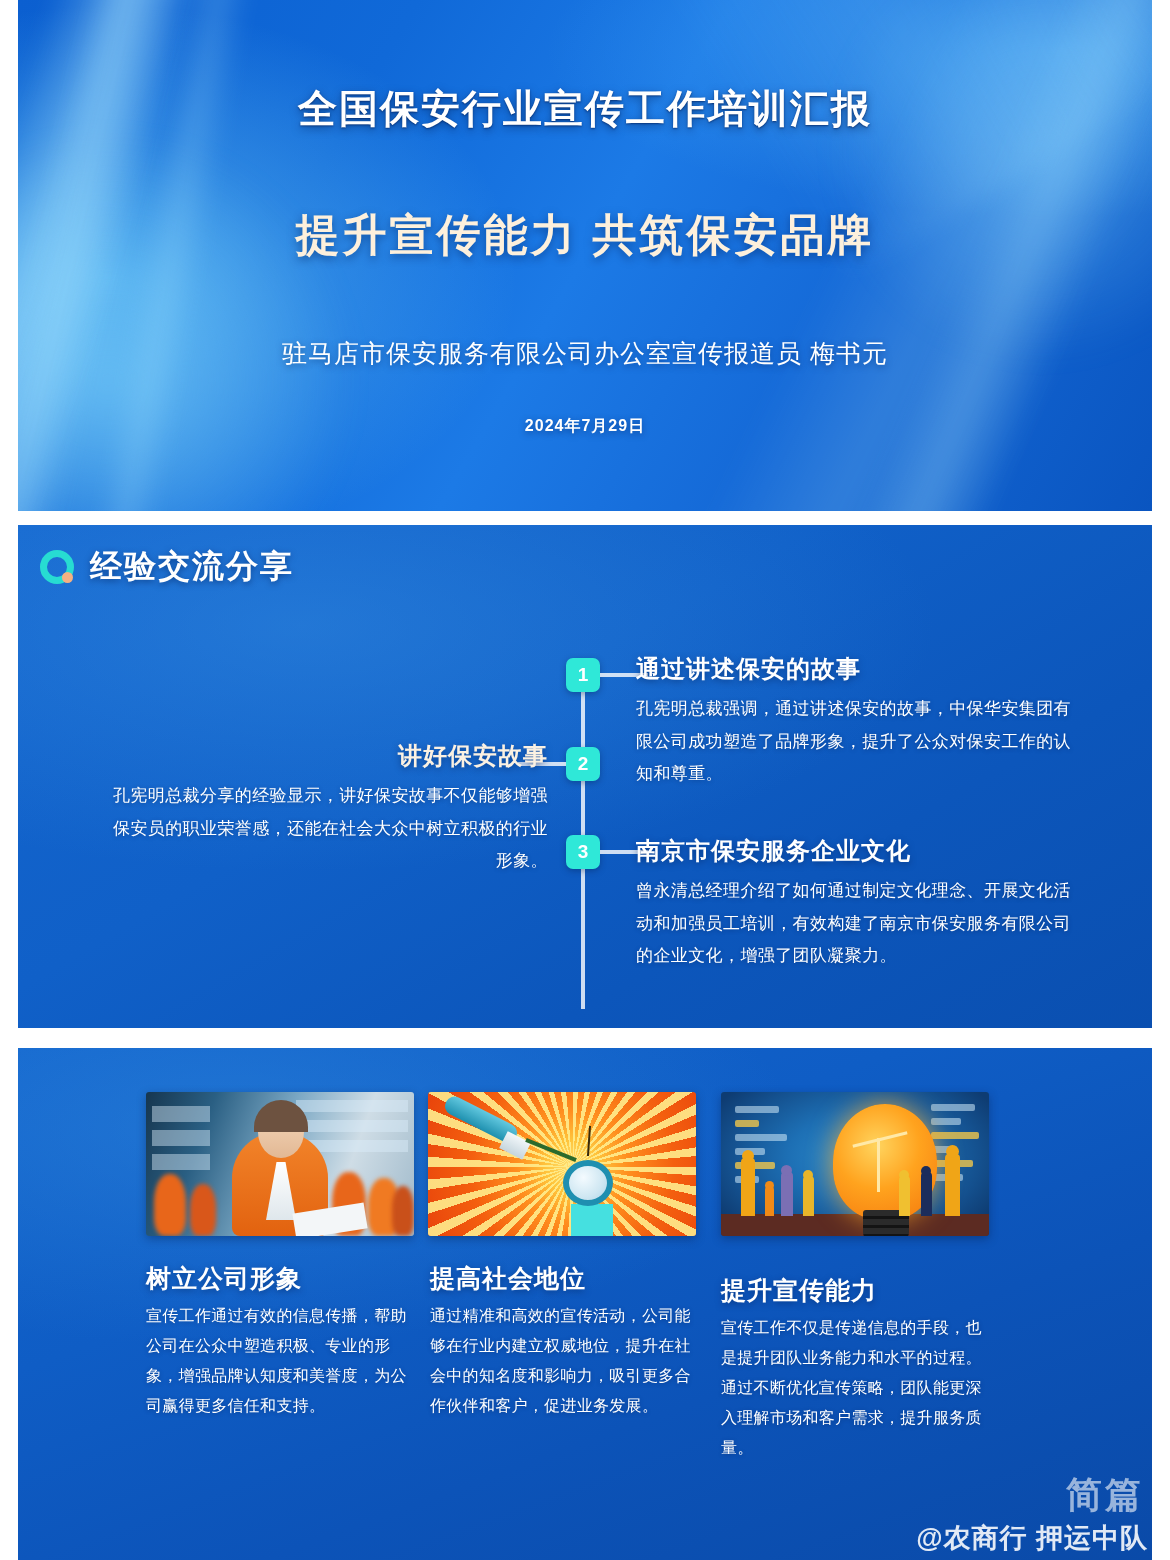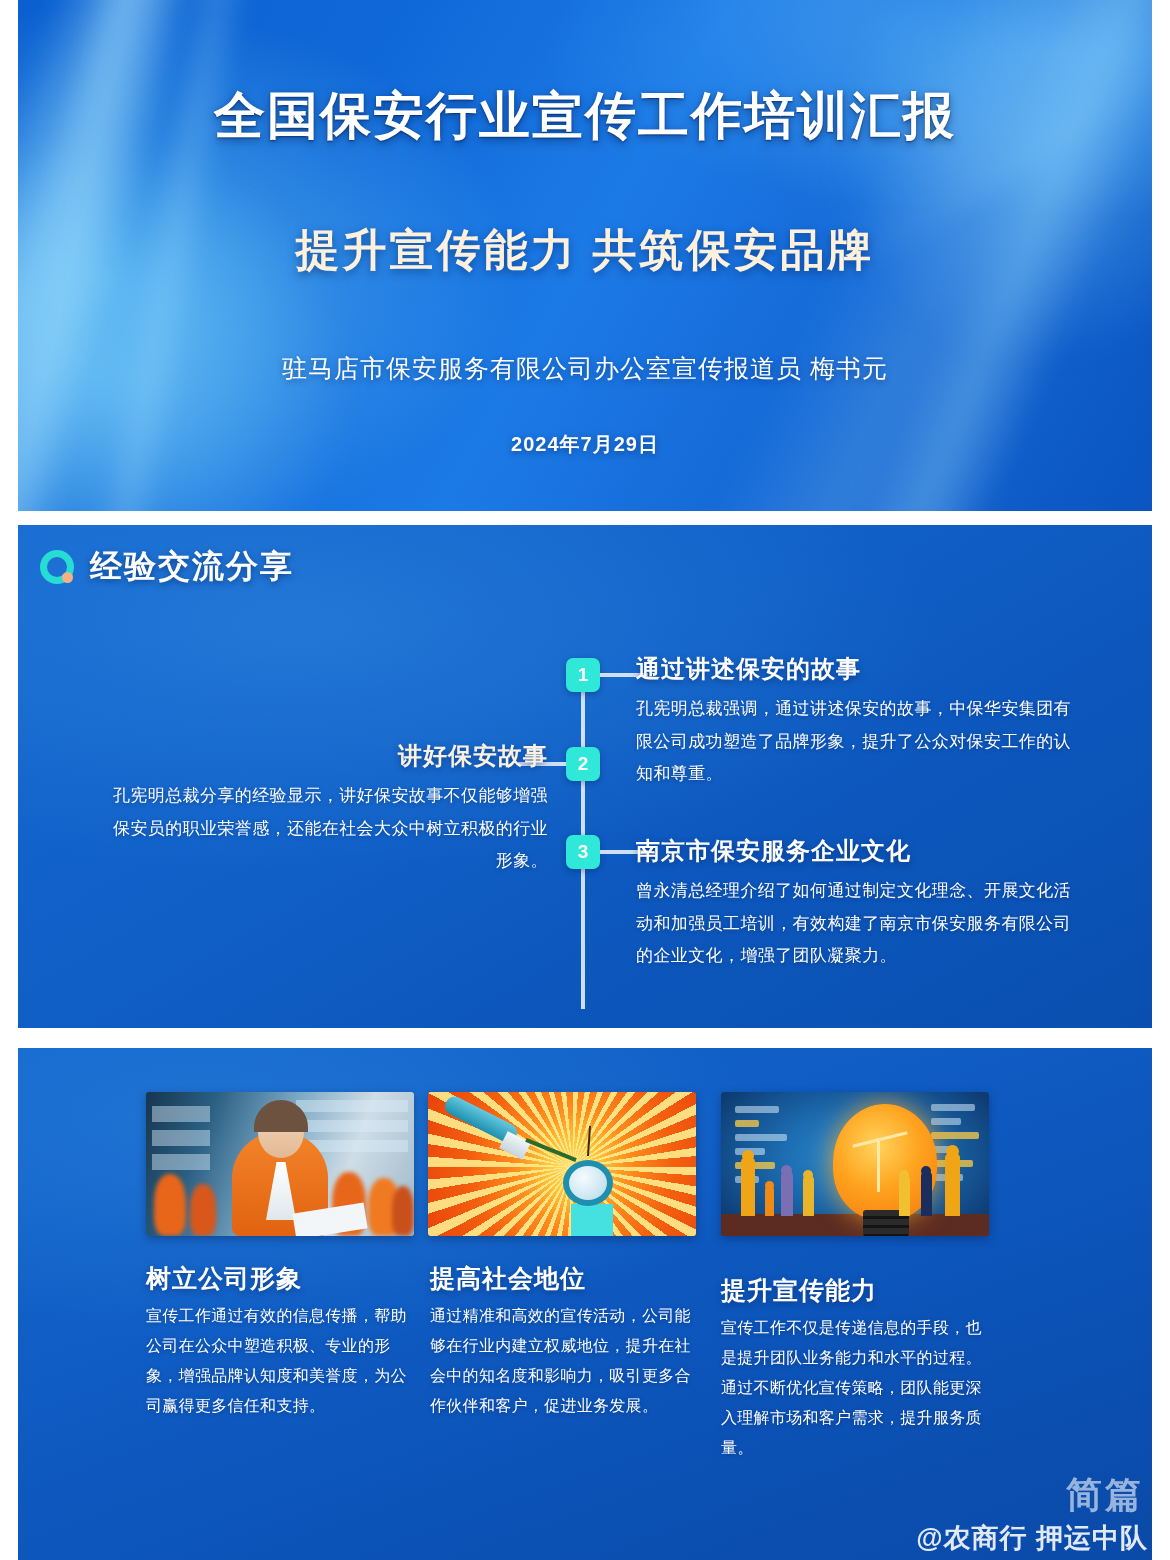--- a/index.html
+++ b/index.html
@@ -39,36 +39,36 @@
     filter: blur(16px);
   }
   .s1-glow2 {
     position:absolute; right:-120px; top:-60px; width:460px; height:420px;
     background: radial-gradient(circle at 50% 50%, rgba(120,205,255,.42), rgba(120,205,255,0) 68%);
     filter: blur(14px);
   }
   .s1-inner { position: relative; z-index: 3; text-align: center; }
   .s1-title {
     margin-top: 82px;
-    font-size: 51px; font-weight: 700; color: #ffffff; letter-spacing: 2px;
+    font-size: 39px; font-weight: 700; color: #ffffff; letter-spacing: 2px;
     text-shadow: 0 3px 9px rgba(0,32,90,.55), 0 1px 2px rgba(0,20,70,.6);
   }
   .s1-subtitle {
     margin-top: 70px;
     font-size: 44px; font-weight: 700; color: #fdf0dc; letter-spacing: 3px;
     text-shadow: 0 3px 8px rgba(0,32,90,.5);
   }
   .s1-author {
     margin-top: 72px;
     font-size: 25px; font-weight: 400; color: #ffffff; letter-spacing: 1px;
     text-shadow: 0 2px 6px rgba(0,32,90,.5);
   }
   .s1-date {
     margin-top: 46px;
-    font-size: 20px; font-weight: 600; color: #ffffff; letter-spacing: 1px;
+    font-size: 16px; font-weight: 600; color: #ffffff; letter-spacing: 1px;
     text-shadow: 0 2px 6px rgba(0,32,90,.5);
   }
 
   
   .slide2 {
     position: absolute;
     left: 18px; top: 525px; width: 1134px; height: 503px;
     overflow: hidden;
     background:
       radial-gradient(ellipse 80% 70% at 25% 20%, rgba(60,150,230,.40) 0%, rgba(60,150,230,0) 70%),

